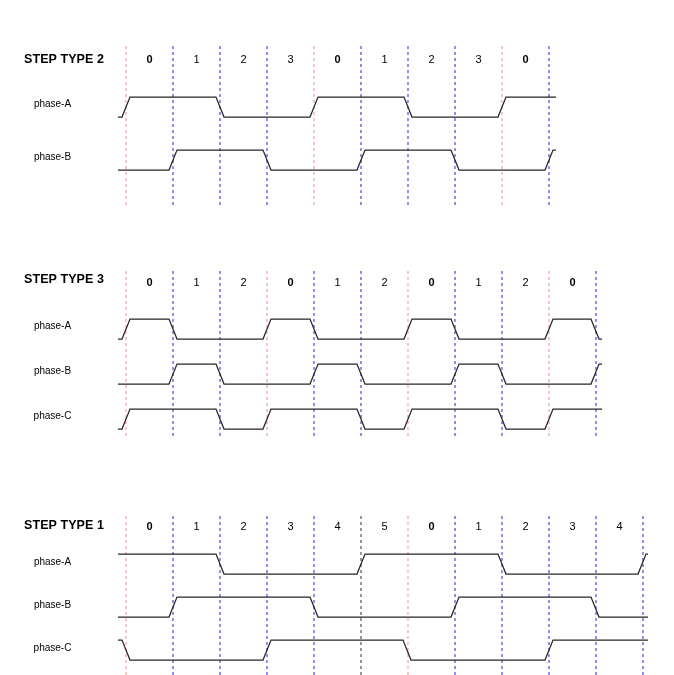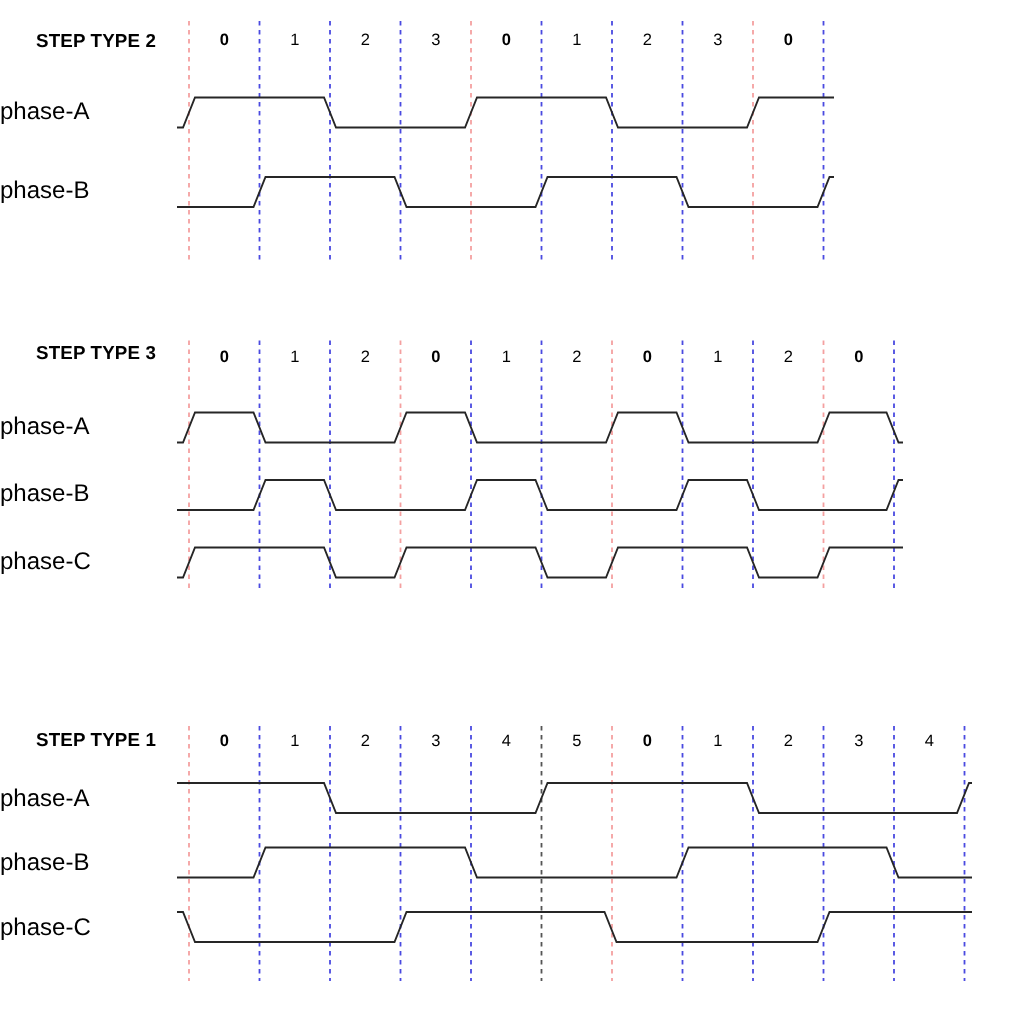--- a/index.html
+++ b/index.html
@@ -11,34 +11,35 @@
     width: 674px;
     height: 675px;
     font-family: "Liberation Sans", sans-serif;
     position: relative;
     overflow: hidden;
   }
   .diagram-block {
     position: absolute;
     left: 0;
     width: 674px;
+    margin-top: 32px;
   }
   .block-title {
     position: absolute;
     font-size: 12.5px;
     font-weight: bold;
     color: #000000;
     letter-spacing: 0.1px;
     white-space: nowrap;
   }
   .signal-label {
     position: absolute;
-    font-size: 16px;
+    font-size: 10px;
     color: #000000;
-    text-align: left;
+    text-align: center;
     white-space: nowrap;
   }
   .step-number {
     position: absolute;
     font-size: 11px;
     color: #000000;
     text-align: center;
     white-space: nowrap;
   }
   .step-number.bold {
@@ -98,21 +99,21 @@
         <line x1="314" y1="14" x2="314" y2="175" class="grid-red"></line>
         <line x1="361" y1="14" x2="361" y2="175" class="grid-blue"></line>
         <line x1="408" y1="14" x2="408" y2="175" class="grid-blue"></line>
         <line x1="455" y1="14" x2="455" y2="175" class="grid-blue"></line>
         <line x1="502" y1="14" x2="502" y2="175" class="grid-red"></line>
         <line x1="549" y1="14" x2="549" y2="175" class="grid-blue"></line>
         <path d="M 118 85 L 122.0 85 L 130.0 65 L 216.0 65 L 224.0 85 L 310.0 85 L 318.0 65 L 404.0 65 L 412.0 85 L 498.0 85 L 506.0 65 L 556 65" class="wave-path"></path>
         <path d="M 118 138 L 169.0 138 L 177.0 118 L 263.0 118 L 271.0 138 L 357.0 138 L 365.0 118 L 451.0 118 L 459.0 138 L 545.0 138 L 553.0 118 L 556 118" class="wave-path"></path>
       </svg>
     </div>
-    <div class="diagram-block" style="top: 213px; height: 190px;">
+    <div class="diagram-block" style="top: 225px; height: 190px;">
       <div class="block-title" style="left: 24px; top: 15px;">STEP TYPE 3</div>
       <div class="step-number bold" style="left: 129.5px; width: 40px; top: 19px;">0</div>
       <div class="step-number" style="left: 176.5px; width: 40px; top: 19px;">1</div>
       <div class="step-number" style="left: 223.5px; width: 40px; top: 19px;">2</div>
       <div class="step-number bold" style="left: 270.5px; width: 40px; top: 19px;">0</div>
       <div class="step-number" style="left: 317.5px; width: 40px; top: 19px;">1</div>
       <div class="step-number" style="left: 364.5px; width: 40px; top: 19px;">2</div>
       <div class="step-number bold" style="left: 411.5px; width: 40px; top: 19px;">0</div>
       <div class="step-number" style="left: 458.5px; width: 40px; top: 19px;">1</div>
       <div class="step-number" style="left: 505.5px; width: 40px; top: 19px;">2</div>

